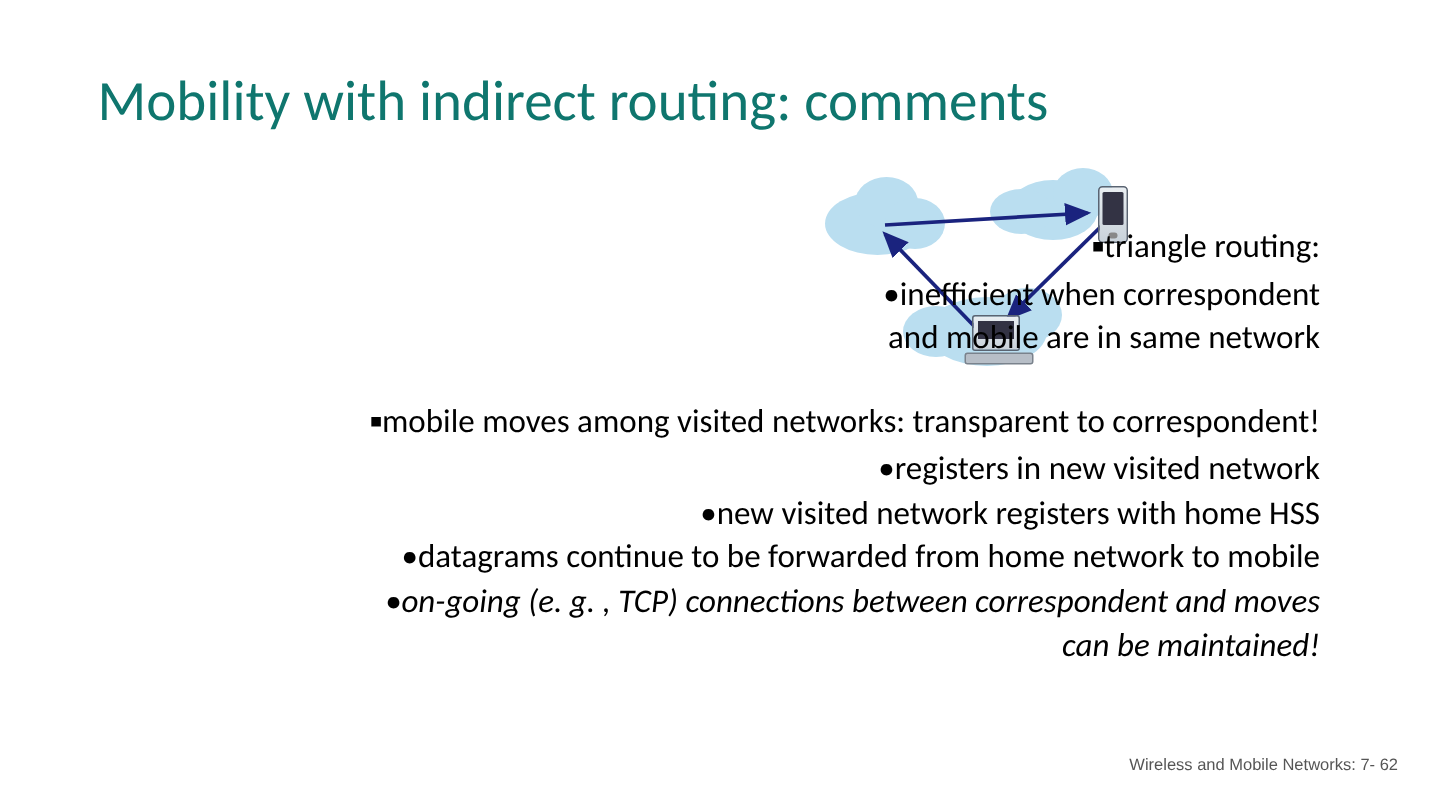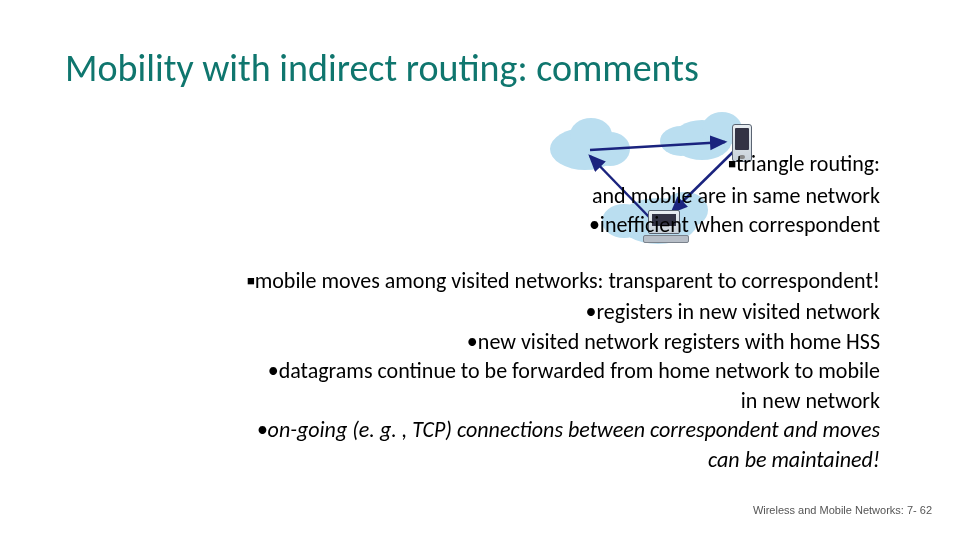--- a/index.html
+++ b/index.html
@@ -176,39 +176,38 @@
     </svg>
     <div class="phone"></div>
     <div class="pc"></div>
   </div>
 
   <div class="body">
 
     <div class="lvl1">
       <span class="bullet">▪</span><span>triangle routing:</span>
     </div>
-    <div class="lvl2 indent-cont">and mobile are in same network</div>
     <div class="lvl2">
       <span class="dot">•</span><span>inefficient when correspondent</span>
     </div>
+    <div class="lvl2 indent-cont">and mobile are in same network</div>
 
     <div class="block2">
       <div class="lvl1">
         <span class="bullet">▪</span><span>mobile moves among visited networks: transparent to correspondent!</span>
       </div>
       <div class="lvl2">
         <span class="dot">•</span><span>registers in new visited network</span>
       </div>
       <div class="lvl2">
         <span class="dot">•</span><span>new visited network registers with home HSS</span>
       </div>
       <div class="lvl2">
         <span class="dot">•</span><span>datagrams continue to be forwarded from home network to mobile</span>
       </div>
-      <div class="lvl2 indent-cont">in new network</div>
       <div class="lvl2 italic">
         <span class="dot">•</span><span>on-going (e. g. , TCP) connections between correspondent and moves</span>
       </div>
       <div class="lvl2 indent-cont italic">can be maintained!</div>
     </div>
 
   </div>
 
   <div class="footer">Wireless and Mobile Networks: 7- 62</div>
 </div>

